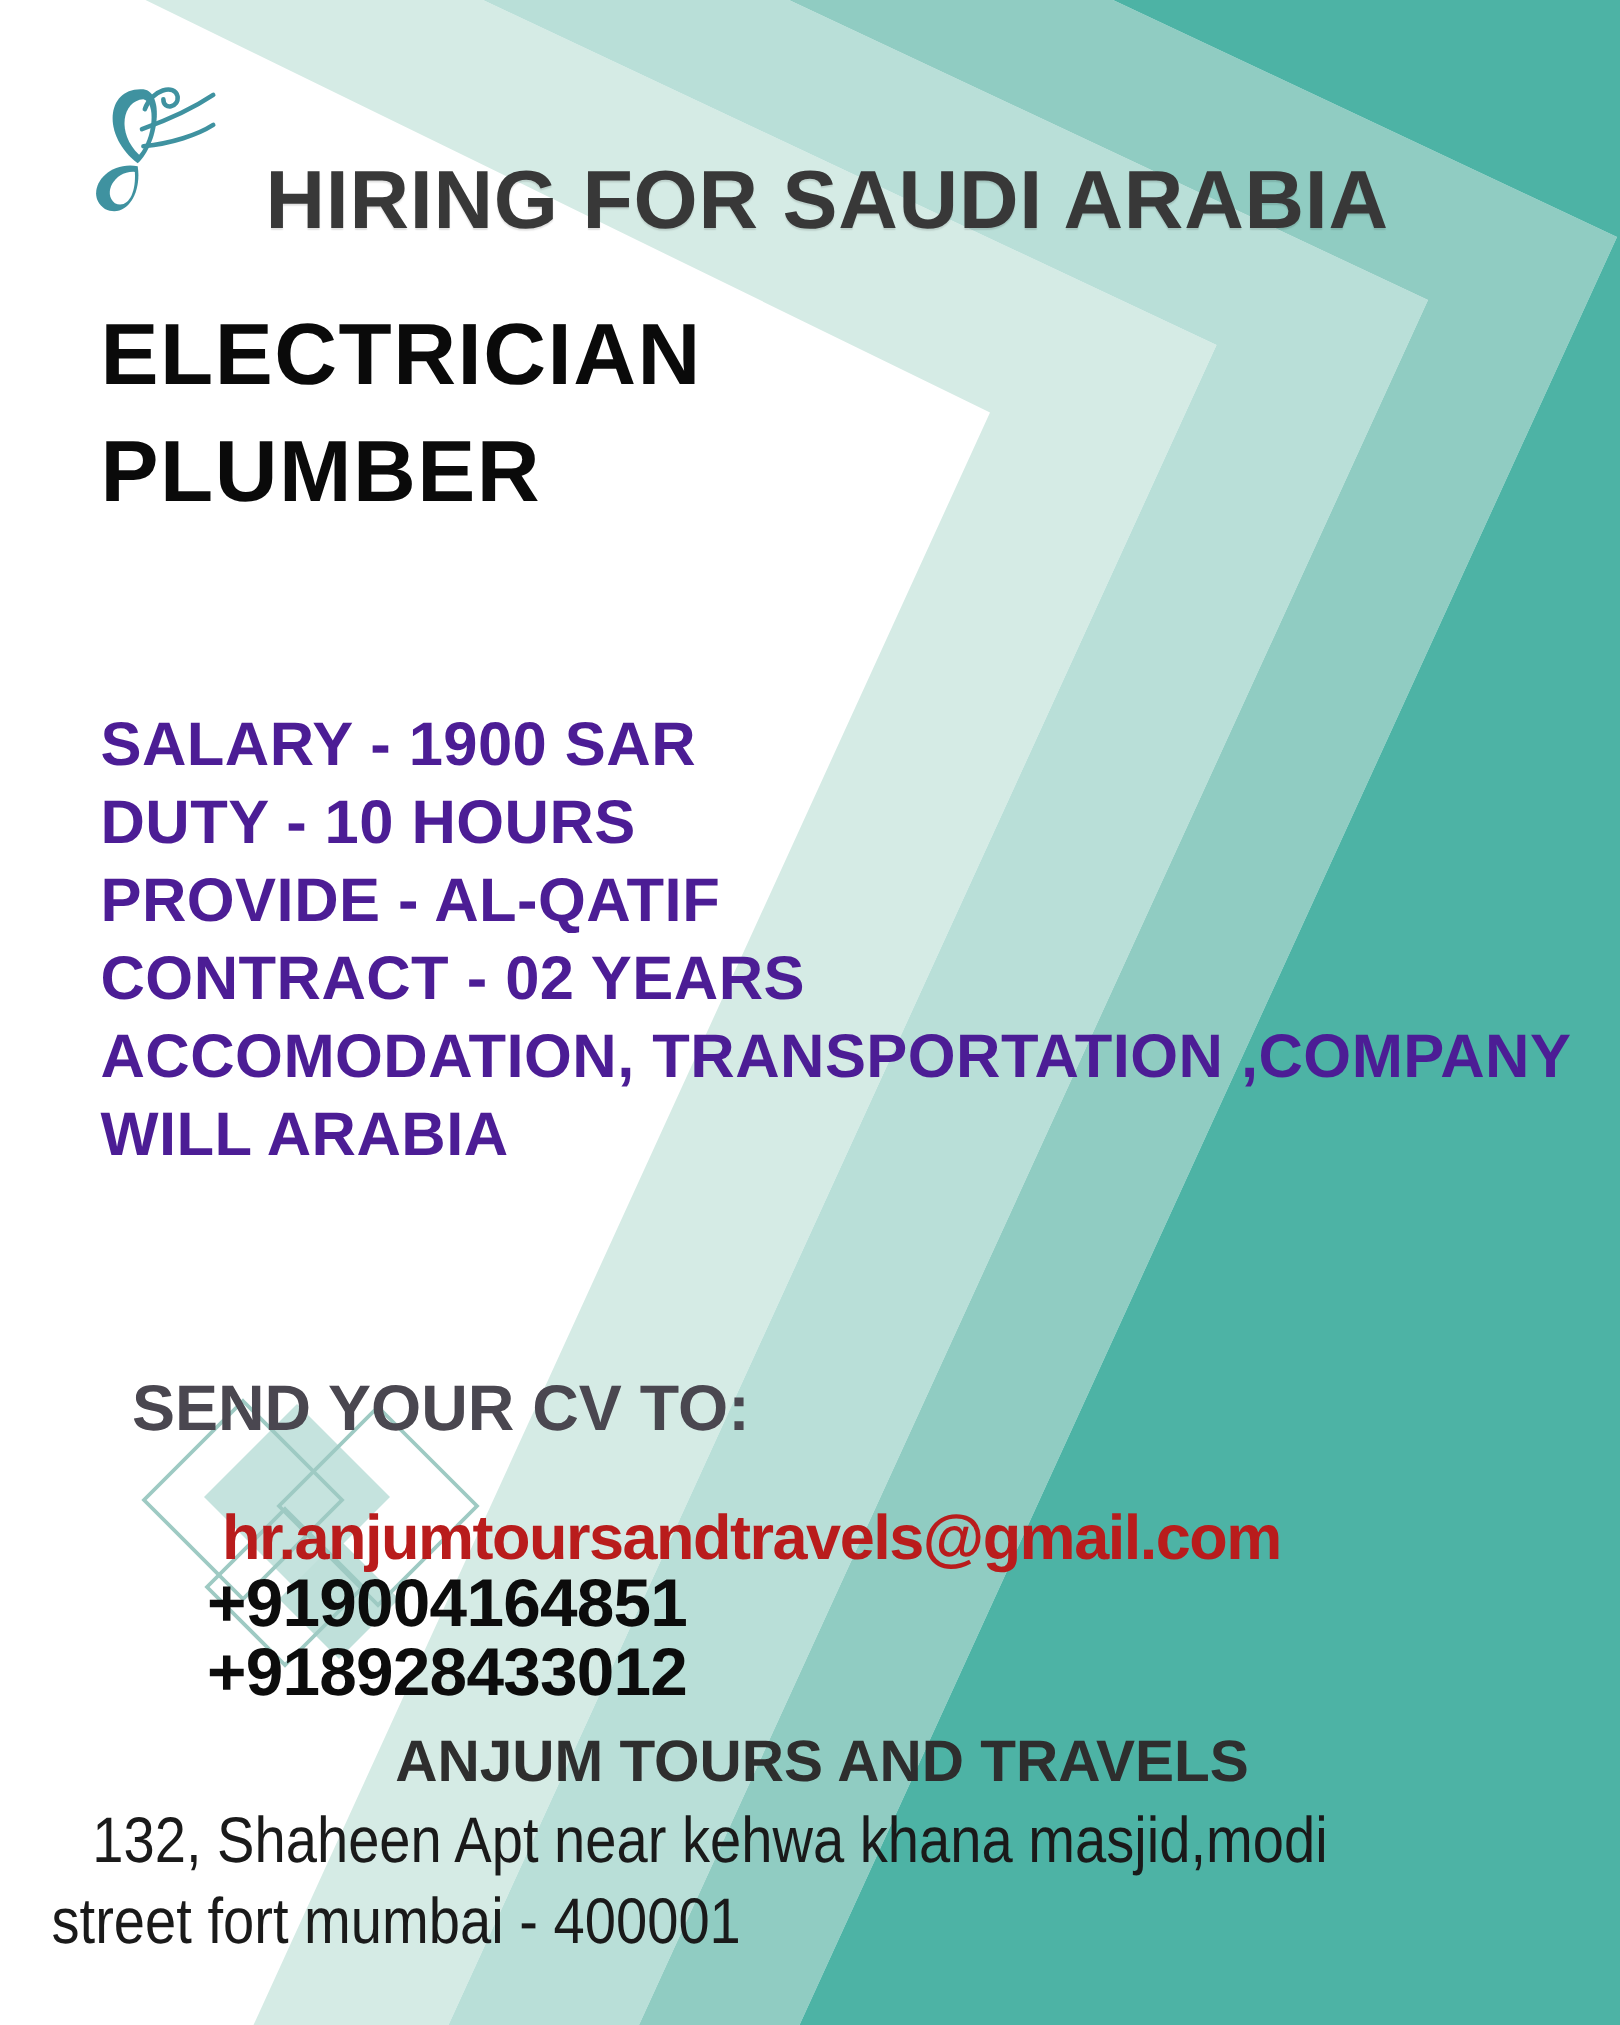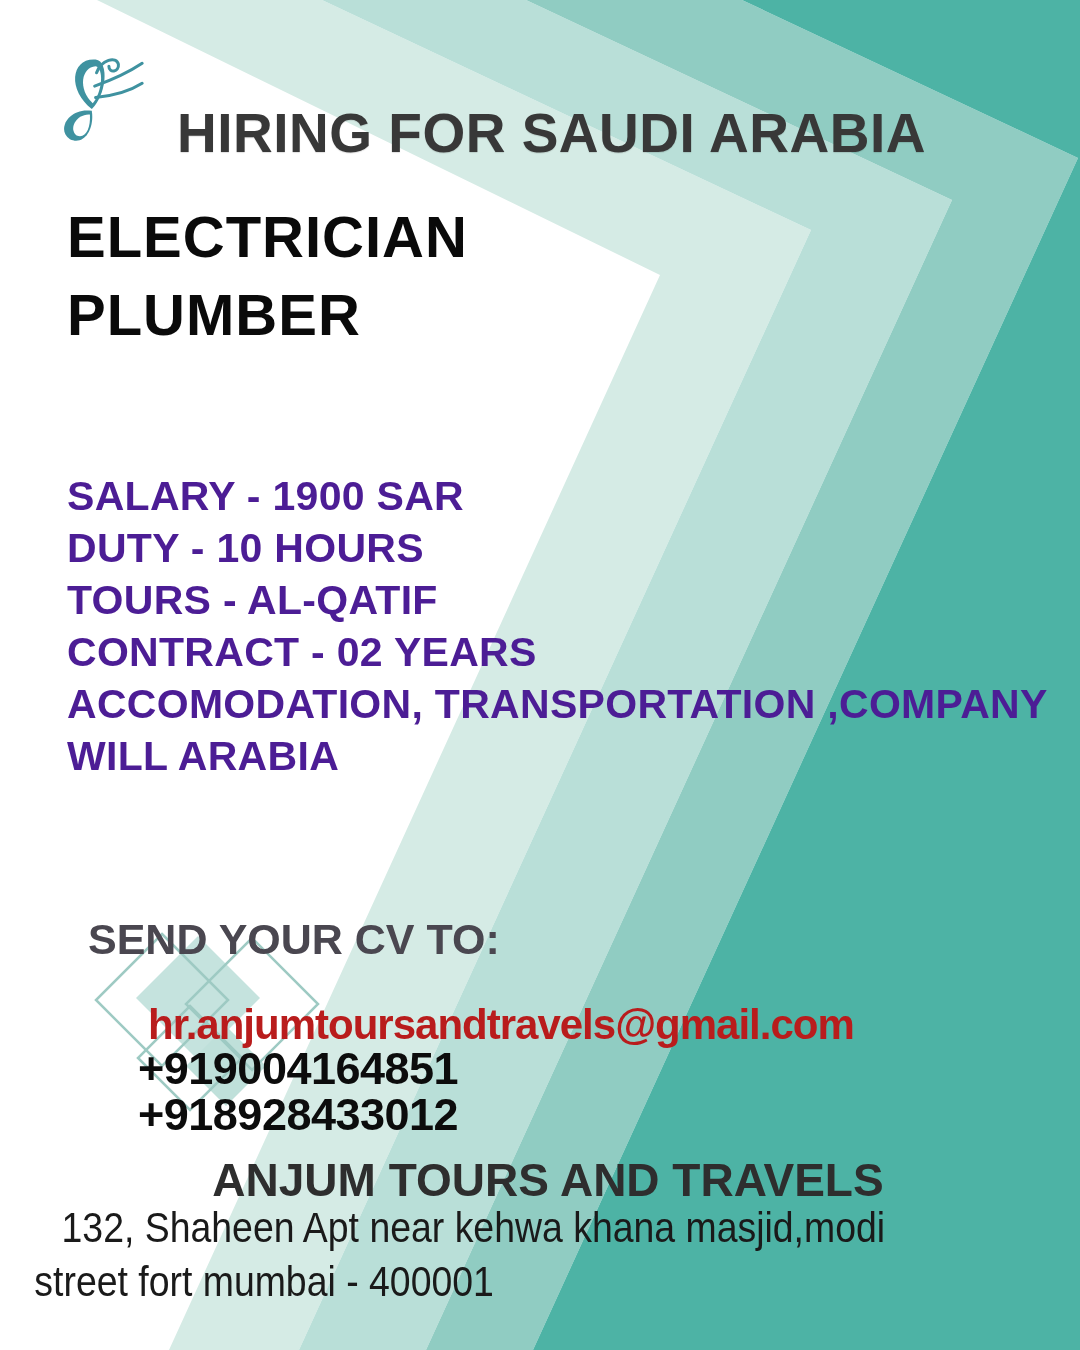--- a/index.html
+++ b/index.html
@@ -40,21 +40,21 @@
     font-size:42px;font-weight:800;letter-spacing:-1px;
     color:#b91c1c;
   }
   .phones{left:138px;top:1046px;}
   .phone-line{
     font-size:45px;font-weight:800;letter-spacing:-.5px;
     color:#0c0c0c;line-height:46px;
   }
   .company{
     left:16px;right:0;top:1153px;text-align:center;
-    font-size:46px;font-weight:800;letter-spacing:0;
+    font-size:39px;font-weight:800;letter-spacing:0;
     color:#2e2e2e;white-space:nowrap;
   }
   .addr{
     left:0;right:0;text-align:left;
     font-size:43px;font-weight:400;
     color:#1a1a1a;white-space:nowrap;
   }
   .addr span{display:inline-block;transform:scaleX(.87);transform-origin:center;}
   .addr1{top:1203px;}
   .addr2{top:1257px;}
@@ -96,21 +96,21 @@
   <div class="txt title">HIRING FOR SAUDI ARABIA</div>
 
   <div class="txt position-lines">
     <div class="position-line">ELECTRICIAN</div>
     <div class="position-line">PLUMBER</div>
   </div>
 
   <div class="txt details">
     <div class="detail-line">SALARY - 1900 SAR</div>
     <div class="detail-line">DUTY - 10 HOURS</div>
-    <div class="detail-line">TOURS - AL-QATIF</div>
+    <div class="detail-line">PROVIDE - AL-QATIF</div>
     <div class="detail-line">CONTRACT - 02 YEARS</div>
     <div class="detail-line">ACCOMODATION, TRANSPORTATION ,COMPANY</div>
     <div class="detail-line">WILL ARABIA</div>
   </div>
 
   <div class="txt send-cv">SEND YOUR CV TO:</div>
   <div class="txt email">hr.anjumtoursandtravels@gmail.com</div>
   <div class="txt phones">
     <div class="phone-line">+919004164851</div>
     <div class="phone-line">+918928433012</div>

